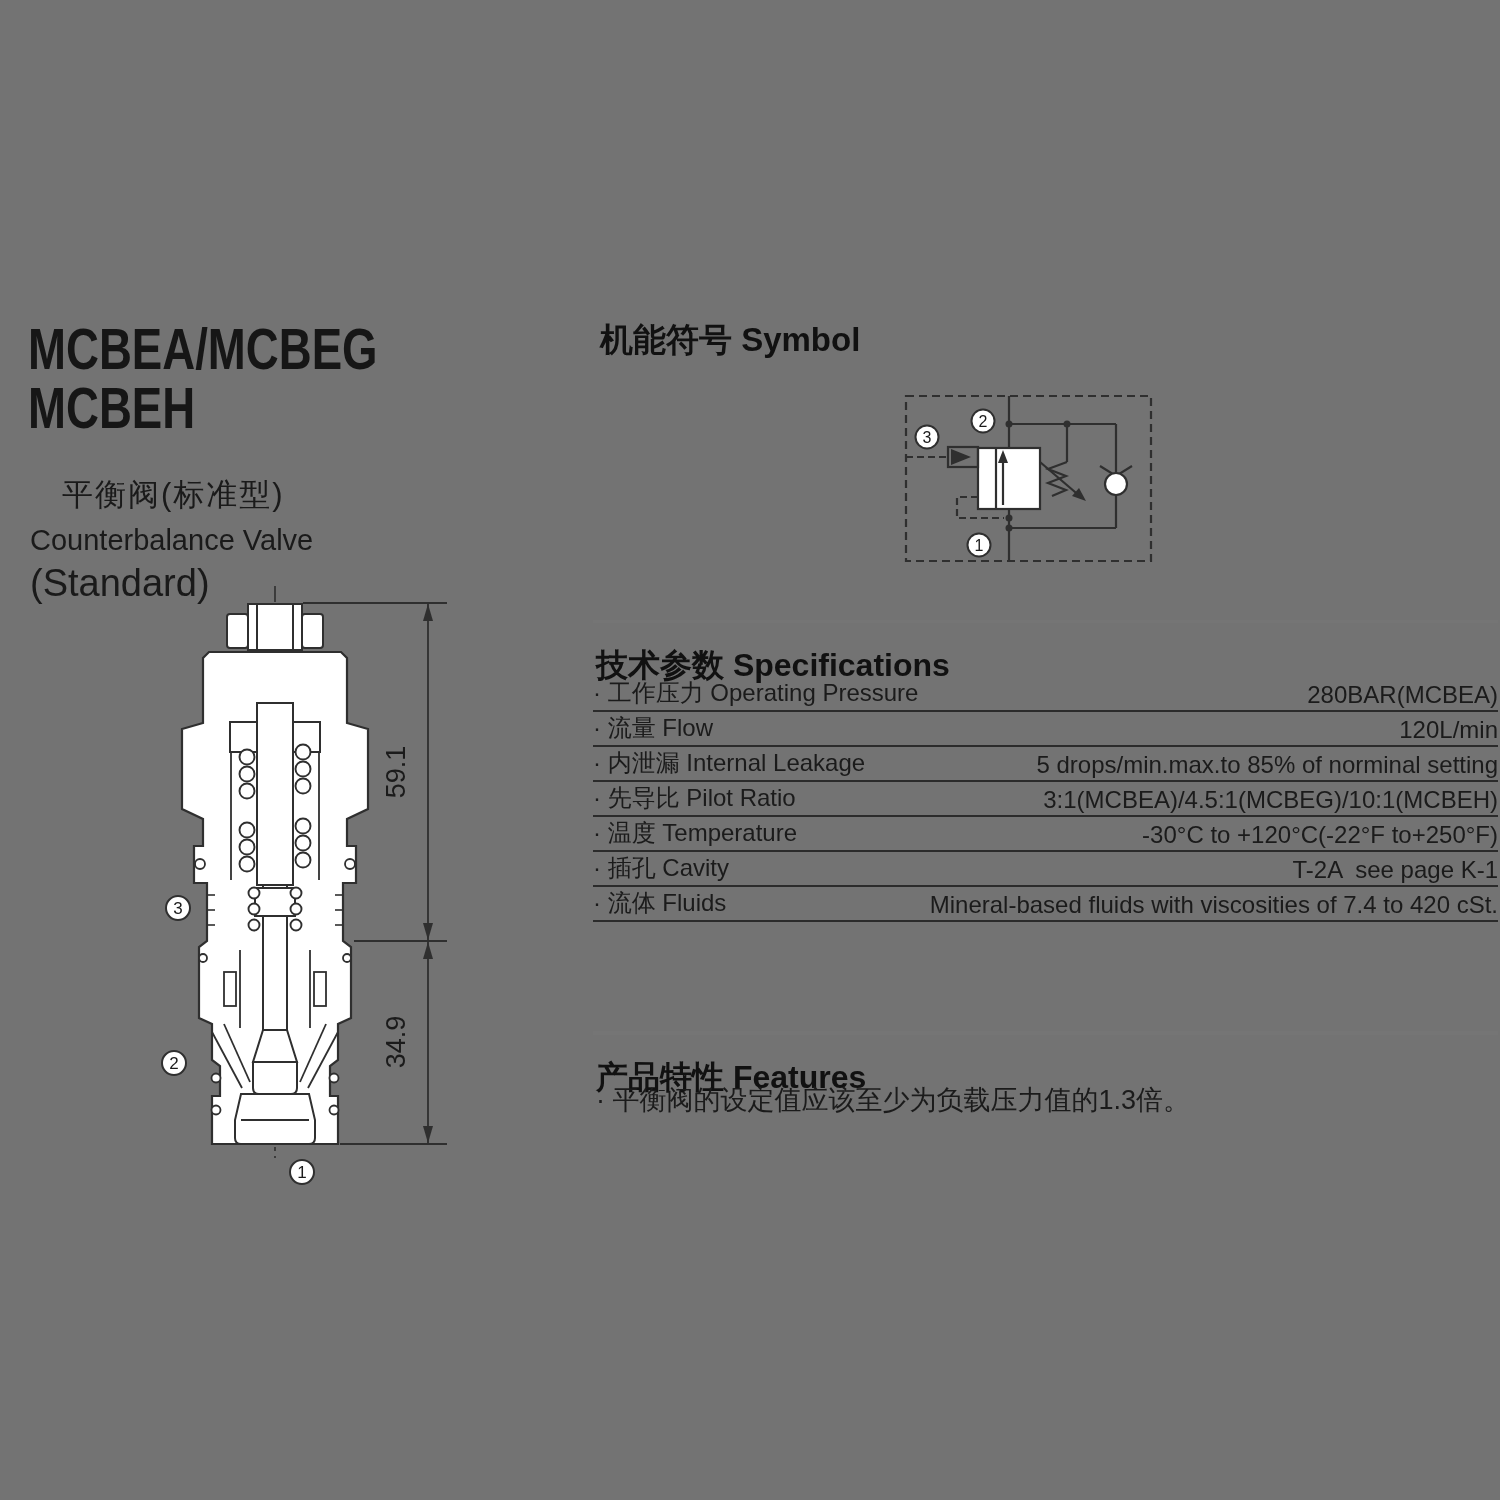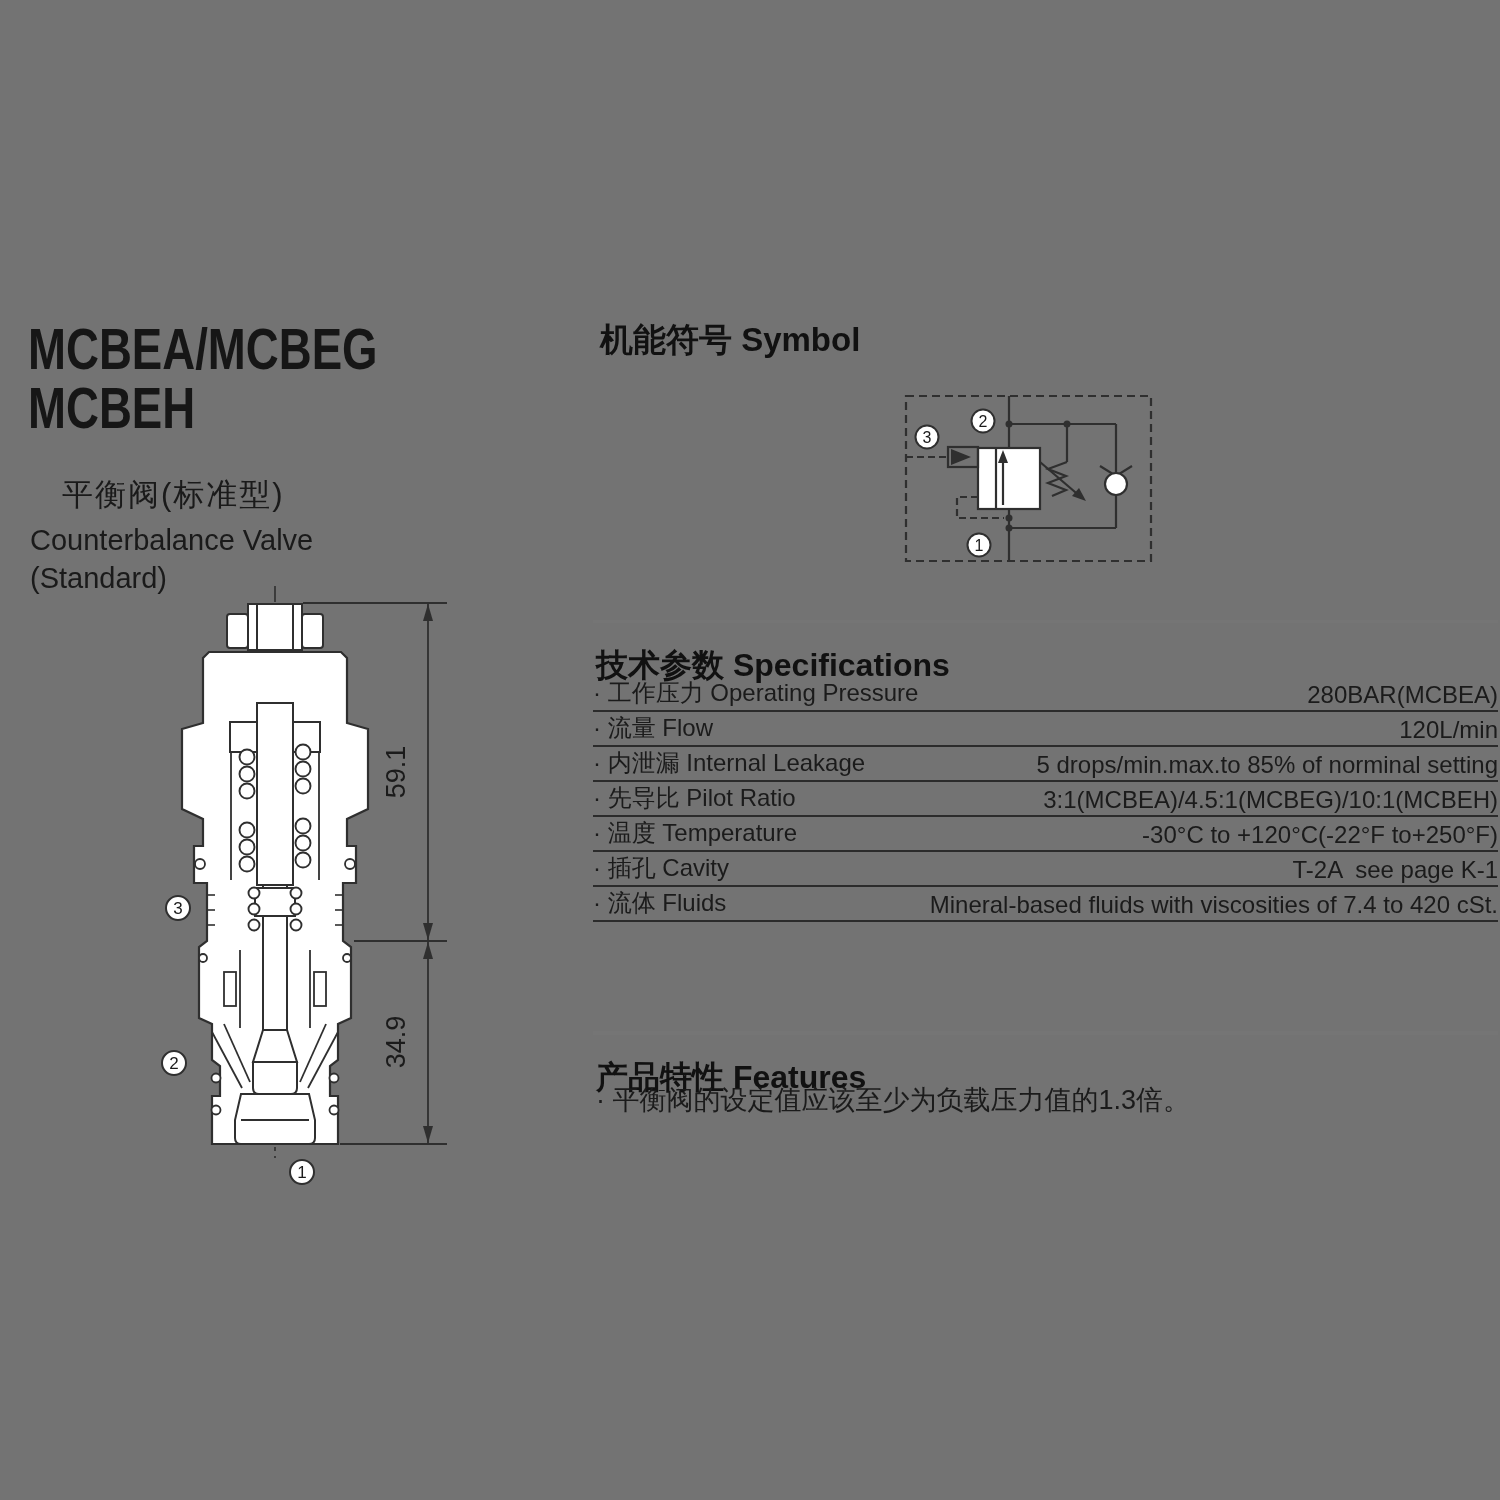--- a/index.html
+++ b/index.html
@@ -9,21 +9,21 @@
     font-family:"Liberation Sans","DejaVu Sans",sans-serif; color:#1d1d1d;
     overflow:hidden;
   }
   .abs { position:absolute; }
 
   
   .title-block { left:28px; top:320px; transform:scaleX(0.80); transform-origin:0 0; }
   .title-line { font-size:57px; font-weight:bold; line-height:59px; color:#161616; white-space:nowrap; }
   .sub-cn { left:30px; top:474px; font-size:31px; color:#1a1a1a; letter-spacing:2px;margin-left:32px; }
   .sub-en { left:30px; top:524px; font-size:29px; color:#1a1a1a; }
-  .sub-en2 { left:30px; top:562px; font-size:29px; color:#1a1a1a; }
+  .sub-en2 { left:30px; top:562px; font-size:38px; color:#1a1a1a; }
 
   
   .sec-heading { font-size:32px; font-weight:bold; color:#111; white-space:nowrap; }
   .divider { background:#757575; }
 
   .spec-table { left:593px; top:677px; width:905px; }
   .spec-row {
     height:35px; border-bottom:2px solid #2b2b2b;
     display:flex; justify-content:space-between; align-items:flex-end;
     font-size:24px; padding-bottom:1px; white-space:pre; color:#1b1b1b;

